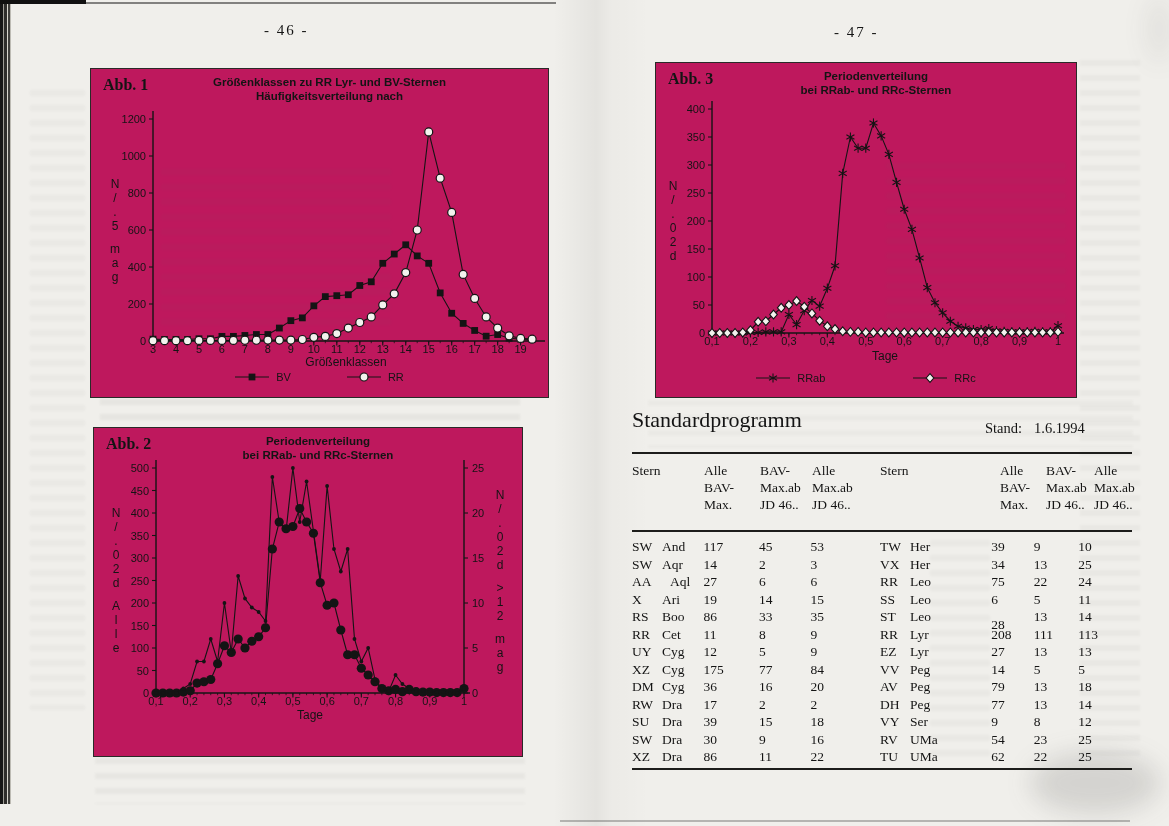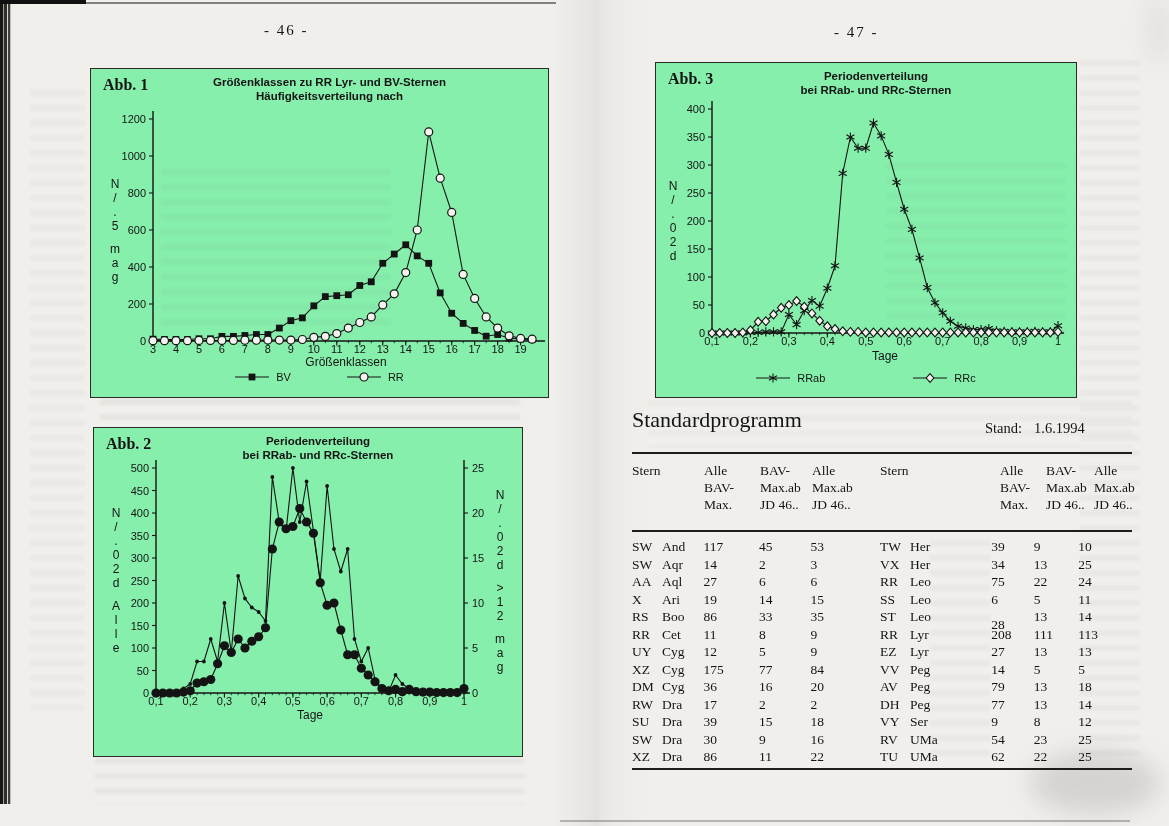--- a/index.html
+++ b/index.html
@@ -12,21 +12,21 @@
   .topline{position:absolute;left:86px;top:2px;width:470px;height:2px;background:rgba(20,20,20,.5);}
   .gutter{position:absolute;left:553px;top:0;width:96px;height:826px;
         background:linear-gradient(90deg,rgba(0,0,0,0),rgba(0,0,0,.05) 45%,rgba(0,0,0,.02) 60%,rgba(0,0,0,0));}
   .bottomline{position:absolute;left:560px;top:820px;width:570px;height:2px;background:rgba(30,30,30,.28);filter:blur(.6px);}
   .blob{position:absolute;border-radius:50%;filter:blur(12px);background:rgba(70,70,66,.16);}
   .bleed{position:absolute;background:repeating-linear-gradient(180deg,rgba(105,105,100,.09) 0 6px,rgba(0,0,0,0) 6px 15px);
         filter:blur(1.3px);pointer-events:none;}
   
   .pn{position:absolute;font-size:15px;letter-spacing:2px;}
   
-  .fig{position:absolute;border:1.6px solid #2a2a28;background:#86efac;}
+  .fig{position:absolute;border:1.6px solid #2a2a28;background:#be185d;}
   .fig-label{position:absolute;left:12px;top:7px;font-weight:bold;font-size:16px;font-family:"Liberation Serif",serif;}
   .fig-title{position:absolute;top:6px;left:30px;right:10px;text-align:center;
         font-family:"Liberation Sans",sans-serif;font-size:11.5px;font-weight:600;line-height:14px;}
   .chart{position:absolute;inset:0;}
   .legend{position:absolute;left:0;right:0;display:flex;justify-content:center;align-items:center;
         font-family:"Liberation Sans",sans-serif;font-size:11px;}
   .legend-item{display:flex;align-items:center;gap:7px;}
   text.tick{font:11px "Liberation Sans",sans-serif;fill:#141414;}
   text.axis-letter{font:12px "Liberation Sans",sans-serif;fill:#141414;}
   text.axis-label{font:12px "Liberation Sans",sans-serif;fill:#141414;}
@@ -837,21 +837,21 @@
           <div class="trow">
             <span class="cell" style="width: 72px; display: flex;">
               <span style="width: 30px;">SW</span>
               <span>Aqr</span>
             </span>
             <span class="cell" style="width: 56px;">14</span>
             <span class="cell" style="width: 52px;">2</span>
             <span class="cell" style="width: 58px;">3</span>
           </div>
           <div class="trow">
-            <span class="cell" style="width: 72px; display: flex;">
+            <span class="cell" style="width: 72px; display: flex; gap: 8px;">
               <span style="width: 30px;">AA</span>
               <span>Aql</span>
             </span>
             <span class="cell" style="width: 56px;">27</span>
             <span class="cell" style="width: 52px;">6</span>
             <span class="cell" style="width: 58px;">6</span>
           </div>
           <div class="trow">
             <span class="cell" style="width: 72px; display: flex;">
               <span style="width: 30px;">X</span>

